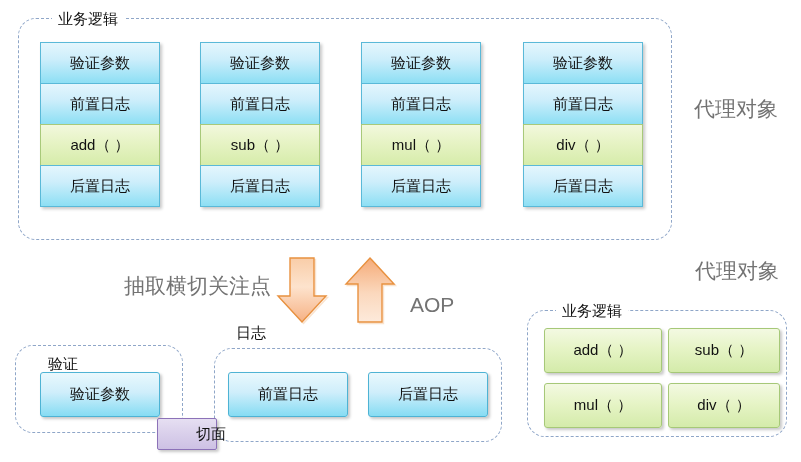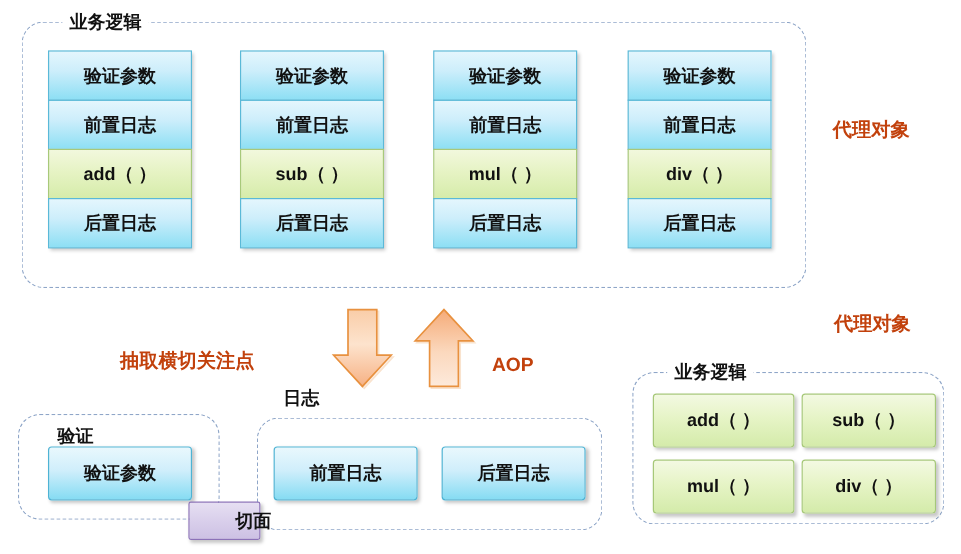--- a/index.html
+++ b/index.html
@@ -6,21 +6,21 @@
     margin: 0; padding: 0;
     background: #ffffff;
   }
   body {
     width: 801px; height: 462px;
     position: relative;
     overflow: hidden;
     font-family: "Liberation Sans", "DejaVu Sans", sans-serif;
     color: #111111;
   }
-  #stage { position: absolute; left:0; top:0; width:683px; height:462px;font-weight:bold; }
+  #stage { position: absolute; left:0; top:0; width:683px; height:462px; }
 
   
   .group {
     position: absolute;
     border: 1px dashed #8fa6c8;
     border-radius: 18px;
     box-sizing: border-box;
     background: transparent;
   }
   .group-label {
@@ -84,23 +84,23 @@
   .box.purple {
     background: linear-gradient(to bottom, #e6dff2 0%, #d9cfeb 50%, #cdc1e4 100%);
     border: 1px solid #8c72b8;
     border-radius: 2px;
     padding-left: 48px;
   }
 
   
   .lbl {
     position: absolute;
-    font-size: 16px;
+    font-size: 21px;
     line-height: 18px;
-    color: #c2410c;
+    color: #737373;
     white-space: nowrap;
   }
 
   
   .arrow { position: absolute; }
 </style>
 </head>
 <body>
 
 <div id="stage">
@@ -130,21 +130,21 @@
     <div class="cell blue" style="height:42px; margin-top:-1px;">后置日志</div>
   </div>
 
   <div class="stack" style="left:523px; top:42px; width:120px;">
     <div class="cell blue" style="height:42px;">验证参数</div>
     <div class="cell blue" style="height:42px; margin-top:-1px;">前置日志</div>
     <div class="cell green" style="height:42px; margin-top:-1px;">div（ ）</div>
     <div class="cell blue" style="height:42px; margin-top:-1px;">后置日志</div>
   </div>
 
-  <div class="lbl" style="left:100px; top:277px;margin-top:16px;">抽取横切关注点</div>
+  <div class="lbl" style="left:124px; top:277px;">抽取横切关注点</div>
 
   <div class="lbl" style="left:410px; top:296px;">AOP</div>
 
   <div class="arrow" style="left:276px; top:256px; width:54px; height:70px;">
     <svg width="54" height="70" viewBox="0 0 54 70">
       <defs>
         <linearGradient id="gDown" x1="0" y1="0" x2="0" y2="1">
           <stop offset="0%" stop-color="#f9cda8"></stop>
           <stop offset="45%" stop-color="#fde3cd"></stop>
           <stop offset="100%" stop-color="#f6b184"></stop>

